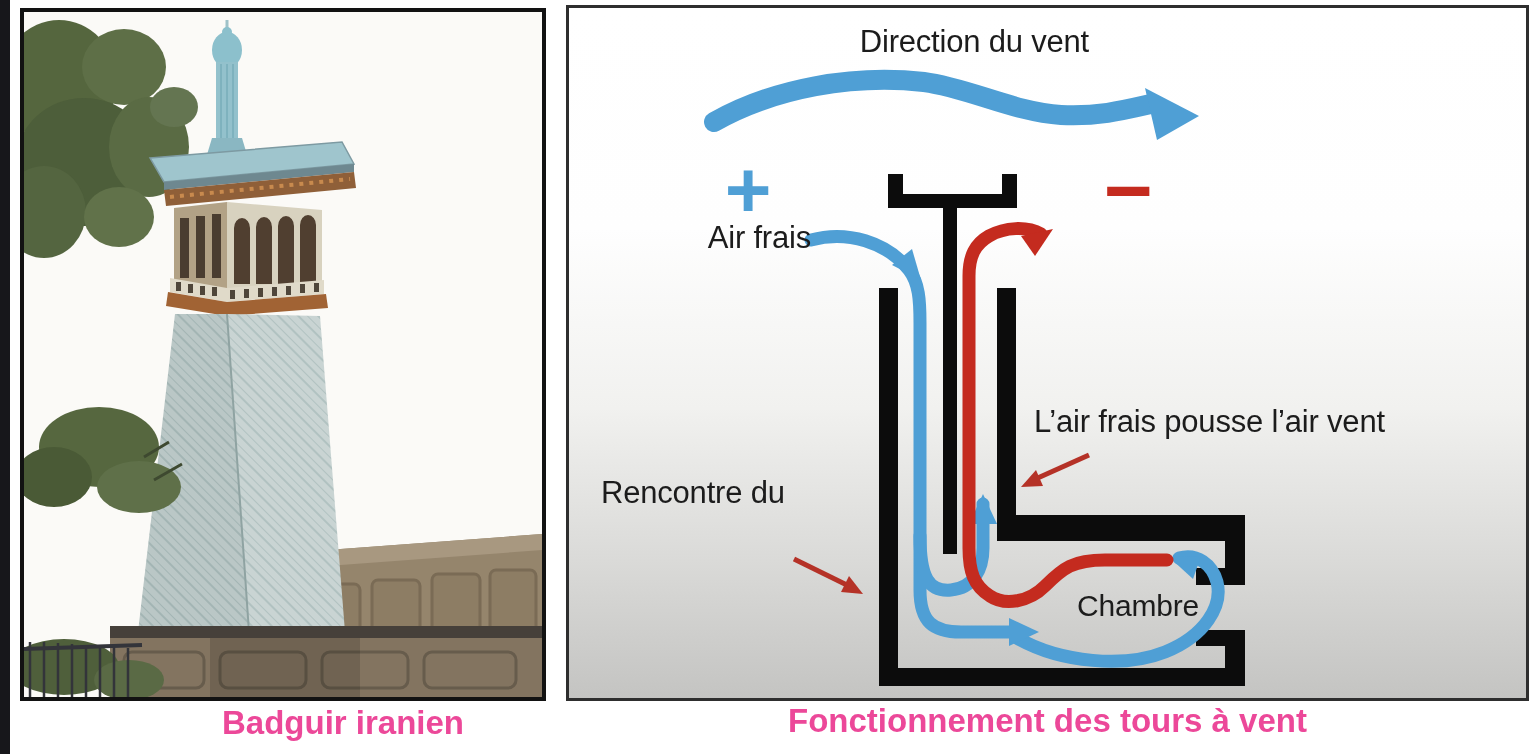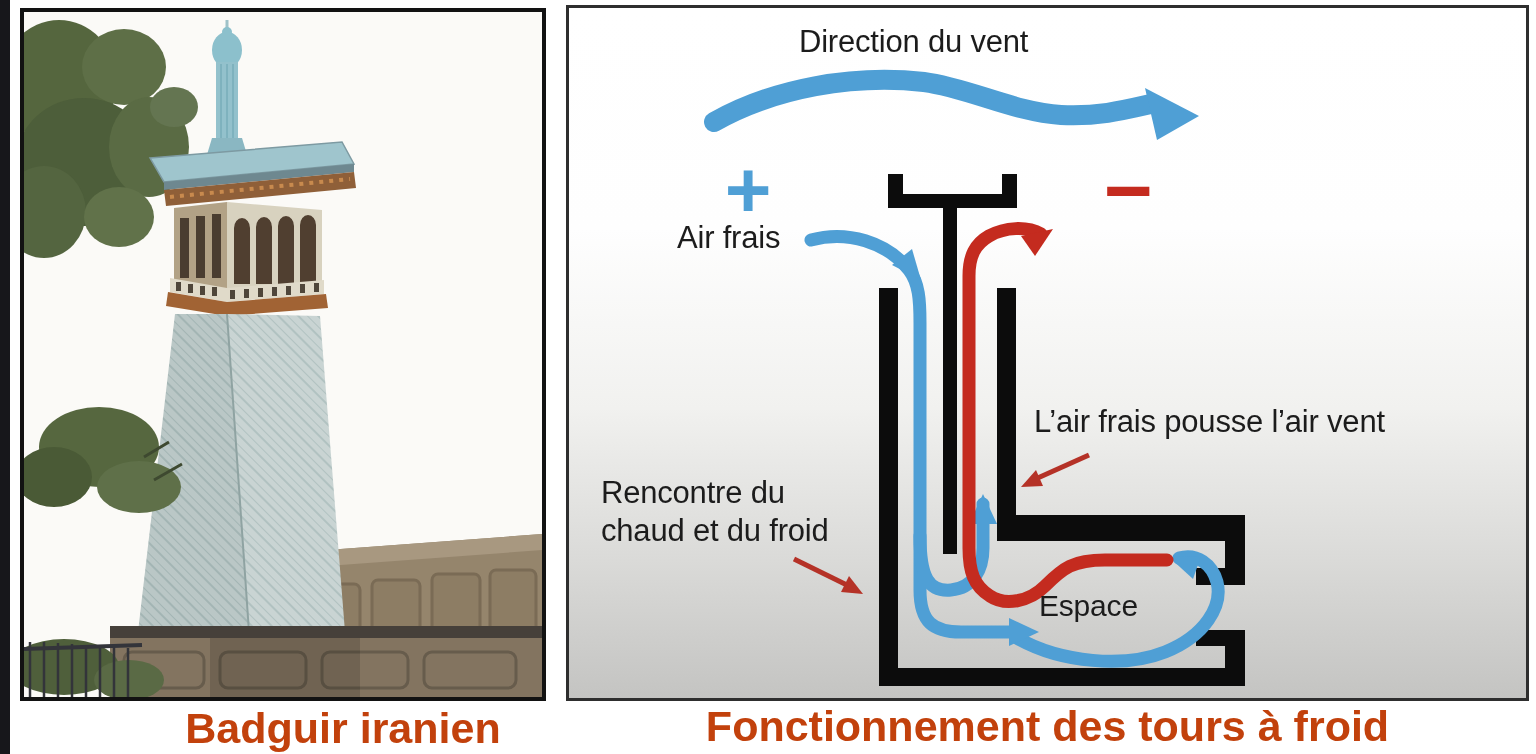--- a/index.html
+++ b/index.html
@@ -16,28 +16,28 @@
   .panel-right{
     position:absolute;left:566px;top:5px;width:963px;height:696px;
     border:3px solid #2e2e2e;box-sizing:border-box;
     background:linear-gradient(180deg,#ffffff 0%,#fefefe 32%,#f1f1ef 58%,#dadad8 80%,#c4c4c2 100%);
   }
   .panel-right svg{position:absolute;left:0;top:0;}
   .dlabel{
     position:absolute;color:#1c1c1c;font-size:31px;line-height:36px;
     letter-spacing:-0.2px;white-space:nowrap;
   }
-  .dlabel.center{text-align:left;}
+  .dlabel.center{text-align:right;}
   .sign{
     position:absolute;font-weight:bold;text-align:center;
   }
   .sign-plus{left:148px;top:142px;width:62px;font-size:80px;line-height:80px;color:#4f9fd5;}
   .sign-minus{left:513px;top:140px;width:92px;font-size:84px;line-height:84px;color:#c42b1f;}
   .caption{
-    position:absolute;font-weight:bold;font-size:43px;color:#c2410c;text-align:center;
+    position:absolute;font-weight:bold;font-size:33px;color:#ec4899;text-align:center;
   }
   .caption-left{left:80px;top:704px;width:526px;}
   .caption-right{left:566px;top:702px;width:963px;}
 </style>
 </head>
 <body>
 
 <div class="edge-strip"></div>
 
 <div class="photo-frame">
@@ -227,20 +227,19 @@
   <div class="sign sign-plus">+</div>
   <div class="sign sign-minus">−</div>
 
   <div class="dlabel center" style="left:108px;top:212px;width:134px;">Air frais</div>
 
 
   <div class="dlabel" style="left:465px;top:396px;">L’air frais pousse l’air vent</div>
 
   <div class="dlabel" style="left:32px;top:466px;line-height:38px;">
     <div>Rencontre du</div>
-    <div>chaud et du froid</div>
   </div>
 
-  <div class="dlabel center" style="left:470px;top:580px;width:160px;font-size:30px;">Espace</div>
+  <div class="dlabel center" style="left:470px;top:580px;width:160px;font-size:30px;">Chambre</div>
 
 </div>
 
-<div class="caption caption-right">Fonctionnement des tours à froid</div>
+<div class="caption caption-right">Fonctionnement des tours à vent</div>
 
 </body></html>

